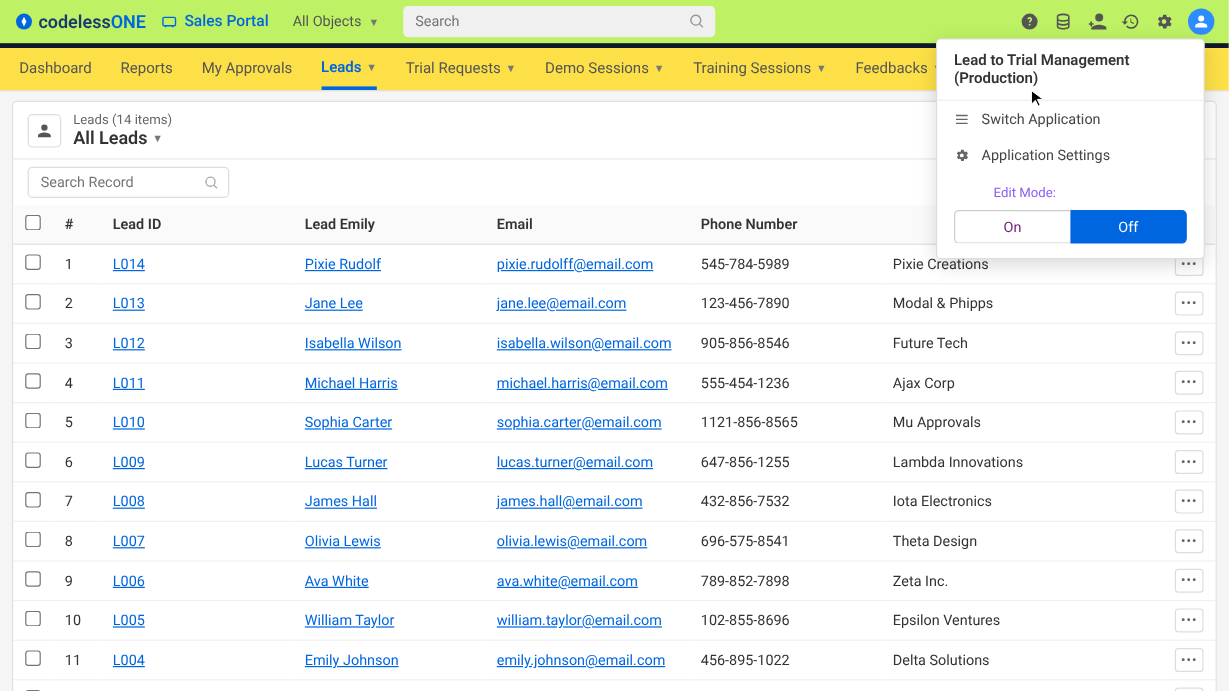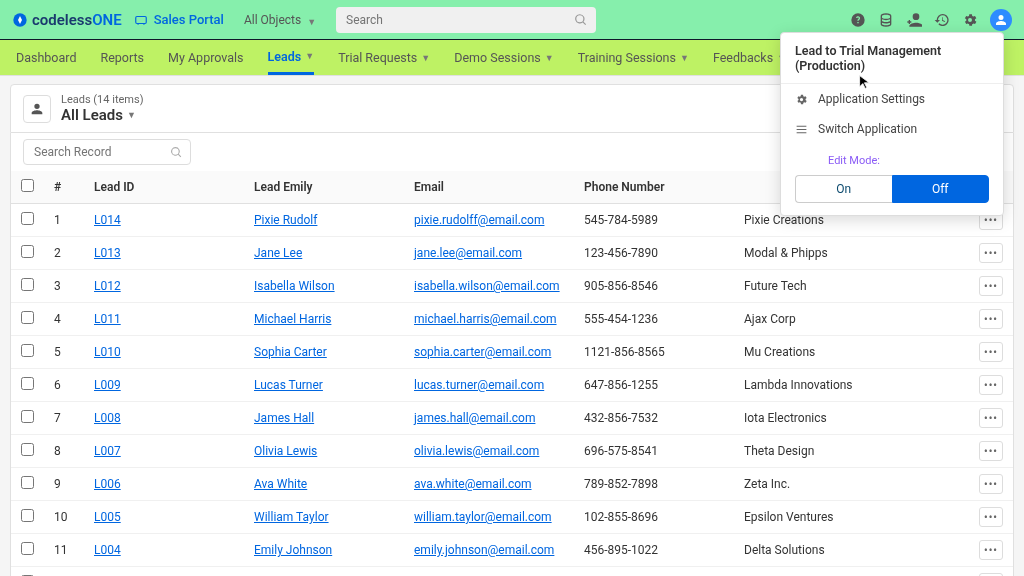--- a/index.html
+++ b/index.html
@@ -1,31 +1,31 @@
 <!DOCTYPE html>
 <html><head>
 <meta charset="utf-8">
 <style>
 * { box-sizing: border-box; margin: 0; padding: 0; font-family: -apple-system, BlinkMacSystemFont, "Segoe UI", Roboto, Arial, sans-serif; }
 body { background: #f5f5f5; width: 1024px; height: 576px; overflow: hidden; position: relative; }
-.topbar { background: #86efac; height: 40px; display: flex; align-items: center; padding: 0 12px; gap: 12px; border-bottom: 1px solid #0f172a; }
+.topbar { background: #bef264; height: 40px; display: flex; align-items: center; padding: 0 12px; gap: 12px; border-bottom: 4px solid #0f172a; }
 .logo { display: flex; align-items: center; gap: 4px; font-weight: 600; color: #1a3a6e; font-size: 15px; }
 .logo svg { width: 16px; height: 16px; }
 .logo .one { color: #0066e0; }
 .portal-btn { display: flex; align-items: center; gap: 6px; color: #0066e0; font-size: 13px; font-weight: 500; cursor: pointer; }
 .portal-btn svg { width: 14px; height: 14px; }
 .obj-select { display: flex; align-items: flex-end; gap: 6px; color: #555; font-size: 12px; padding: 0 8px; cursor: pointer; }
 .search-bar { flex: 1; max-width: 260px; position: relative; }
 .search-bar input { width: 100%; height: 26px; border: none; background: #f0f0f0; border-radius: 4px; padding: 0 28px 0 10px; font-size: 12px; color: #888; outline: none; }
 .search-bar svg { position: absolute; right: 8px; top: 6px; width: 14px; height: 14px; fill: #999; }
 .topbar-right { margin-left: auto; display: flex; align-items: center; gap: 12px; }
 .topbar-right svg { width: 16px; height: 16px; fill: #555; cursor: pointer; }
 .avatar { width: 22px; height: 22px; border-radius: 50%; background: #2d8cff; display: flex; align-items: center; justify-content: center; }
 .avatar svg { fill: #fff; width: 12px; height: 12px; }
-.tabs { background: #bef264; height: 36px; display: flex; align-items: center; padding: 0 16px; gap: 24px; border-bottom: 1px solid #e0e0e0; font-size: 12.5px; }
+.tabs { background: #fde047; height: 36px; display: flex; align-items: center; padding: 0 16px; gap: 24px; border-bottom: 1px solid #e0e0e0; font-size: 12.5px; }
 .tab { color: #555; display: flex; align-items: center; gap: 4px; cursor: pointer; height: 100%; }
 .tab.active { color: #0066e0; font-weight: 600; border-bottom: 3px solid #0066e0; }
 .content { padding: 8px 10px; }
 .header-row { background: #fff; border: 1px solid #e0e0e0; border-radius: 4px 4px 0 0; display: flex; align-items: center; padding: 8px 12px; gap: 10px; }
 .lead-icon { width: 28px; height: 28px; border: 1px solid #ddd; border-radius: 4px; display: flex; align-items: center; justify-content: center; }
 .lead-icon svg { width: 16px; height: 16px; fill: #555; }
 .header-titles { display: flex; flex-direction: column; }
 .header-sub { font-size: 11px; color: #666; }
 .header-main { font-size: 15px; font-weight: 600; color: #333; display: flex; align-items: center; gap: 4px; }
 .header-actions { margin-left: auto; display: flex; gap: 8px; }
@@ -44,21 +44,21 @@
 .action-col { width: 40px; text-align: center; }
 .action-btn { border: 1px solid #ddd; background: #fff; border-radius: 3px; width: 24px; height: 20px; display: inline-flex; align-items: center; justify-content: center; cursor: pointer; color: #666; font-weight: bold; letter-spacing: 1px; font-size: 10px; }
 .dropdown-panel { position: absolute; top: 32px; right: 20px; width: 224px; background: #fff; border: 1px solid #ddd; border-radius: 4px; box-shadow: 0 4px 16px rgba(0,0,0,0.15); z-index: 100; font-size: 12px; }
 .dropdown-panel .dp-header { padding: 10px 14px; font-weight: 600; color: #333; border-bottom: 1px solid #eee; font-size: 12.5px; }
 .dropdown-panel .dp-item { padding: 8px 14px; display: flex; align-items: center; gap: 10px; color: #444; cursor: pointer; }
 .dropdown-panel .dp-item svg { width: 13px; height: 13px; fill: #666; }
 .dropdown-panel .dp-section { padding: 10px 14px 12px; }
 .dp-section-label { font-size: 11px; color: #8b5cf6; margin-bottom: 8px; margin-left: 33px; }
 .toggle-group { display: flex; }
 .toggle-btn { flex: 1; padding: 6px 0; text-align: center; border: 1px solid #ccc; font-size: 12px; cursor: pointer; }
-.toggle-btn.left { border-radius: 4px 0 0 4px; border-right: none; color: #0c4a6e; }
+.toggle-btn.left { border-radius: 4px 0 0 4px; border-right: none; color: #701a75; }
 .toggle-btn.right { border-radius: 0 4px 4px 0; background: #0066e0; border-color: #0066e0; color: #fff; }
 .cursor-pointer { position: absolute; top: 74px; right: 150px; z-index: 200; }
 .cursor-pointer svg { width: 16px; height: 16px; }
 .caret { font-size: 9px; color: #777; }
 .col-leadid { width: 160px; }
 .col-name { width: 160px; }
 .col-email { width: 170px; }
 .col-phone { width: 160px; }
 </style>
 </head>
@@ -245,21 +245,21 @@
             <td>Ajax Corp</td>
             <td class="action-col"><span class="action-btn">•••</span></td>
           </tr>
           <tr>
             <td class="chk"><input type="checkbox" style=""></td>
             <td>5</td>
             <td><a>L010</a></td>
             <td><a>Sophia Carter</a></td>
             <td><a>sophia.carter@email.com</a></td>
             <td>1121-856-8565</td>
-            <td>Mu Creations</td>
+            <td>Mu Approvals</td>
             <td class="action-col"><span class="action-btn">•••</span></td>
           </tr>
           <tr>
             <td class="chk"><input type="checkbox" style=""></td>
             <td>6</td>
             <td><a>L009</a></td>
             <td><a>Lucas Turner</a></td>
             <td><a>lucas.turner@email.com</a></td>
             <td>647-856-1255</td>
             <td>Lambda Innovations</td>
@@ -328,29 +328,29 @@
         </tbody>
     </table>
   </div>
 
 </div>
 
 <div class="dropdown-panel">
   <div class="dp-header">Lead to Trial Management (Production)</div>
   <div class="dp-item">
     <svg viewBox="0 0 24 24">
+        <path d="M3 5h18v2H3zm0 6h18v2H3zm0 6h18v2H3z"></path>
+      </svg>
+    <span>Switch Application</span>
+  </div>
+  <div class="dp-item">
+    <svg viewBox="0 0 24 24">
         <path d="M19.4 13l.1-1-.1-1 2.1-1.6-2-3.5-2.5 1a7.5 7.5 0 00-1.7-1l-.4-2.6h-4l-.4 2.6c-.6.2-1.2.6-1.7 1l-2.5-1-2 3.5L6.5 11l-.1 1 .1 1-2.1 1.6 2 3.5 2.5-1c.5.4 1.1.8 1.7 1l.4 2.6h4l.4-2.6c.6-.2 1.2-.6 1.7-1l2.5 1 2-3.5L19.4 13zM12 15a3 3 0 110-6 3 3 0 010 6z"></path>
       </svg>
     <span>Application Settings</span>
-  </div>
-  <div class="dp-item">
-    <svg viewBox="0 0 24 24">
-        <path d="M3 5h18v2H3zm0 6h18v2H3zm0 6h18v2H3z"></path>
-      </svg>
-    <span>Switch Application</span>
   </div>
   <div class="dp-section">
     <div class="dp-section-label">Edit Mode:</div>
     <div class="toggle-group">
       <div class="toggle-btn left">On</div>
       <div class="toggle-btn right">Off</div>
     </div>
   </div>
 </div>
 

